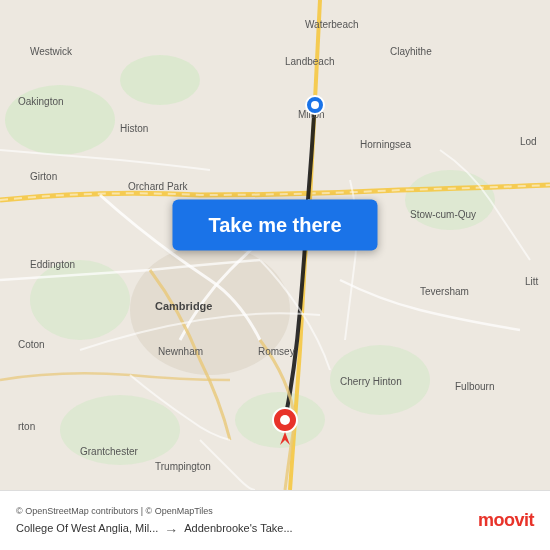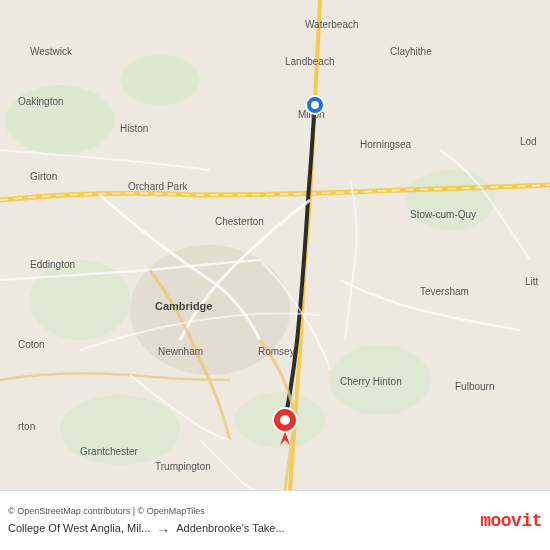--- a/index.html
+++ b/index.html
@@ -38,21 +38,21 @@
     }
 
     #footer {
       position: relative;
       width: 550px;
       height: 60px;
       background: white;
       display: flex;
       align-items: center;
       border-top: 1px solid #ddd;
-      padding: 0 8px;
+      padding: 0 16px;
     }
 
     #footer-left {
       display: flex;
       flex-direction: column;
       flex: 1;
       min-width: 0;
     }
 
     #footer-attribution {
@@ -81,21 +81,20 @@
       color: #555;
       flex-shrink: 0;
     }
 
     #moovit-logo {
       display: flex;
       align-items: flex-start;
       gap: 4px;
       margin-left: 14px;
       flex-shrink: 0;
-      font-family: Liberation Mono, monospace;
     }
 
     #moovit-text {
       font-size: 18px;
       font-weight: bold;
       color: #e8332a;
       letter-spacing: -0.5px;
     }
   </style>
 </head>
@@ -170,20 +169,21 @@
 
     <circle cx="315" cy="105" r="9" fill="#1a73e8" stroke="white" stroke-width="2"></circle>
     <circle cx="315" cy="105" r="4" fill="white"></circle>
 
     <circle cx="285" cy="420" r="12" fill="#e8332a" stroke="white" stroke-width="2"></circle>
     <circle cx="285" cy="420" r="5" fill="white"></circle>
 
     <path d="M285,432 L280,445 L285,440 L290,445 Z" fill="#e8332a"></path>
   </svg>
 
+  <button id="take-me-there-btn">Take me there</button>
 </div>
 
 <div id="footer">
   <div id="footer-left">
     <div id="footer-attribution">© OpenStreetMap contributors | © OpenMapTiles</div>
     <div id="footer-route">
       <span class="route-label">College Of West Anglia, Mil...</span>
       <span class="route-arrow">→</span>
       <span class="route-label">Addenbrooke's Take...</span>
     </div>

